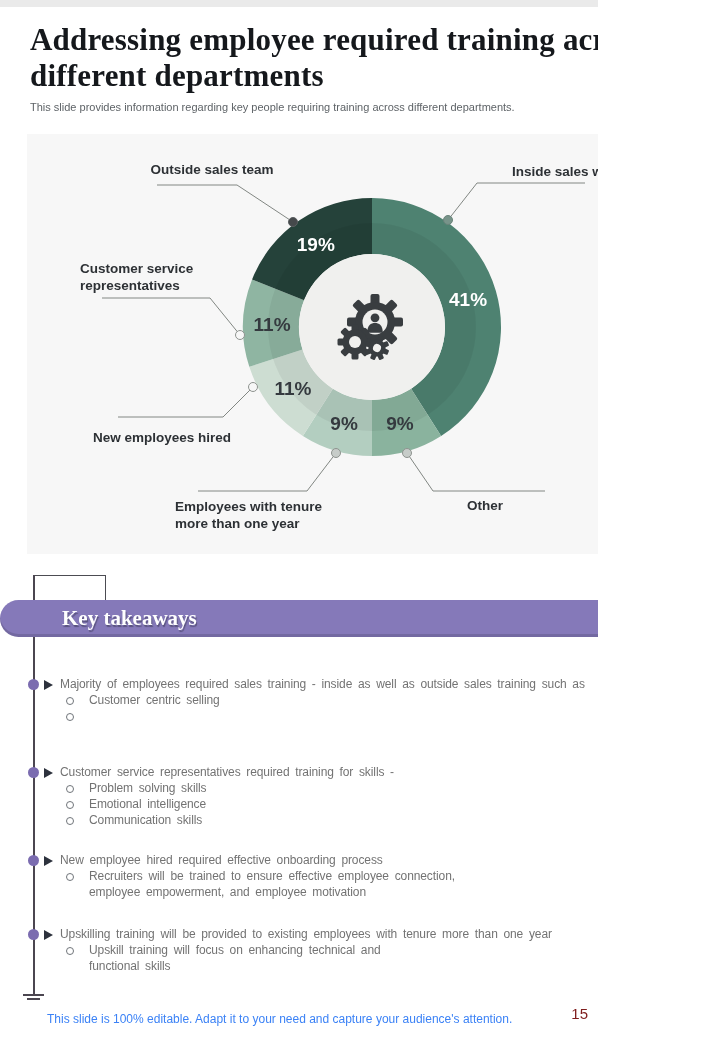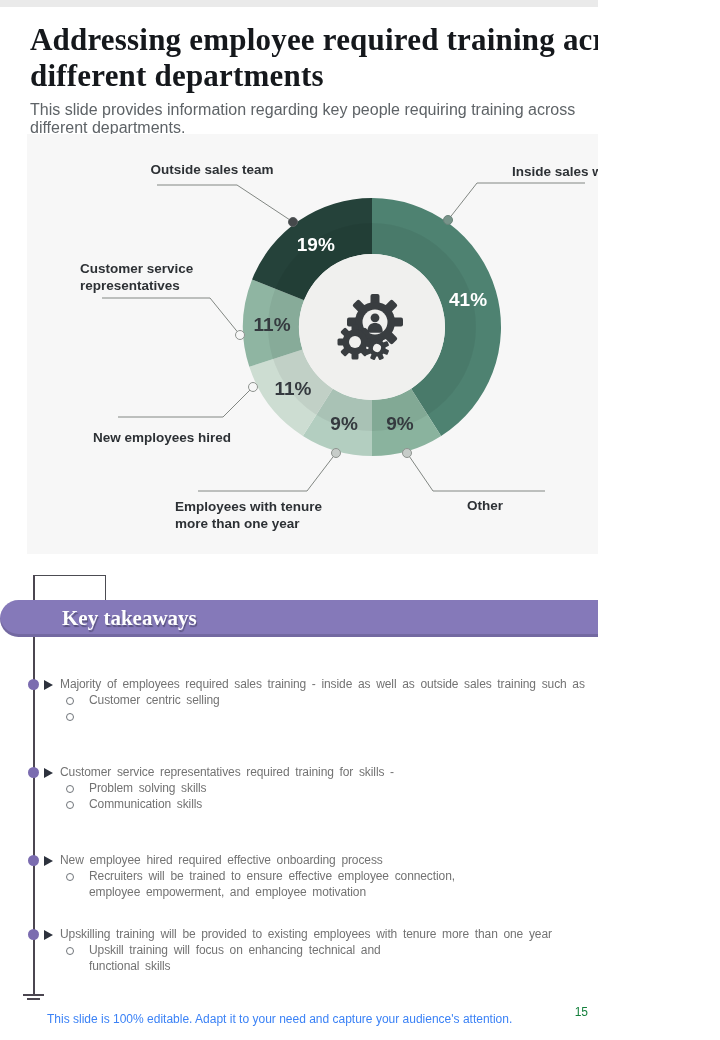--- a/index.html
+++ b/index.html
@@ -3,21 +3,21 @@
 <meta charset="utf-8">
 <style>
   html,body{margin:0;padding:0;background:#fff;}
   .slide{position:relative;width:598px;height:1040px;background:#ffffff;overflow:hidden;
          font-family:"Liberation Sans",sans-serif;text-decoration:underline;}
   .top-strip{position:absolute;left:0;top:0;right:0;height:7px;background:#eaeaea;}
 
   .title{position:absolute;left:30px;top:22px;width:672px;margin:0;
          font-family:"Liberation Serif",serif;font-weight:700;font-size:31px;line-height:36px;
          color:#15181c;letter-spacing:.2px;}
-  .subtitle{position:absolute;left:30px;top:101px;margin:0;font-size:16px;color:#5e6367;}
+  .subtitle{position:absolute;left:30px;top:101px;margin:0;font-size:11px;color:#5e6367;}
 
   .chart-panel{position:absolute;left:27px;top:134px;width:662px;height:420px;background:#f7f7f7;}
   svg.abs{position:absolute;left:0;top:0;}
   .pct{font-family:"Liberation Sans",sans-serif;font-weight:700;font-size:19px;}
   .callout{position:absolute;font-weight:700;font-size:13.5px;color:#2d3135;line-height:17px;}
   .co-outside{left:105px;top:27px;width:160px;text-align:center;}
   .co-inside{left:456px;top:29px;width:160px;text-align:center;}
   .co-customer{left:53px;top:126px;width:135px;}
   .co-newemp{left:66px;top:295px;width:190px;}
   .co-tenure{left:148px;top:364px;width:168px;}
@@ -39,21 +39,21 @@
   .tk-tri{position:absolute;left:44px;top:4px;width:0;height:0;
           border-top:5px solid transparent;border-bottom:5px solid transparent;border-left:9px solid #2d323d;}
   .tk-head{margin-left:60px;}
   .tk-sub{display:flex;margin-left:66px;}
   .tk-o{flex:0 0 auto;width:6px;height:6px;border:1.2px solid #70757a;border-radius:50%;margin-top:4.5px;}
   .tk-subtext{margin-left:15px;white-space:pre-line;}
   .t1{top:676px;} .t2{top:764px;} .t3{top:852px;} .t4{top:926px;}
 
   .ribbon-svg{position:absolute;left:520px;top:900px;z-index:0;}
   .footer-note{position:absolute;left:0;right:0;top:1012px;text-align:left;font-size:12px;color:#3b82f6;z-index:1;padding-left:47px;}
-  .page-number{position:absolute;right:10px;top:1005px;font-size:12px;color:#15803d;z-index:1;}
+  .page-number{position:absolute;right:10px;top:1005px;font-size:15px;color:#7f1d1d;z-index:1;}
 </style>
 </head>
 <body>
 
 <div class="slide">
   <div class="top-strip"></div>
 
   <h1 class="title">Addressing employee required training across different departments</h1>
   <p class="subtitle">This slide provides information regarding key people requiring training across different departments.</p>
 
@@ -176,20 +176,24 @@
   <div class="takeaway t2">
     <span class="tk-dot"></span>
     <span class="tk-tri"></span>
     <div class="tk-head">Customer service representatives required training for skills -</div>
     <div class="tk-sub">
       <span class="tk-o"></span>
       <div class="tk-subtext">Problem solving skills</div>
     </div>
     <div class="tk-sub">
       <span class="tk-o"></span>
+      <div class="tk-subtext">Emotional intelligence</div>
+    </div>
+    <div class="tk-sub">
+      <span class="tk-o"></span>
       <div class="tk-subtext">Communication skills</div>
     </div>
   </div>
 
   <div class="takeaway t3">
     <span class="tk-dot"></span>
     <span class="tk-tri"></span>
     <div class="tk-head">New employee hired required effective onboarding process</div>
     <div class="tk-sub">
       <span class="tk-o"></span>

